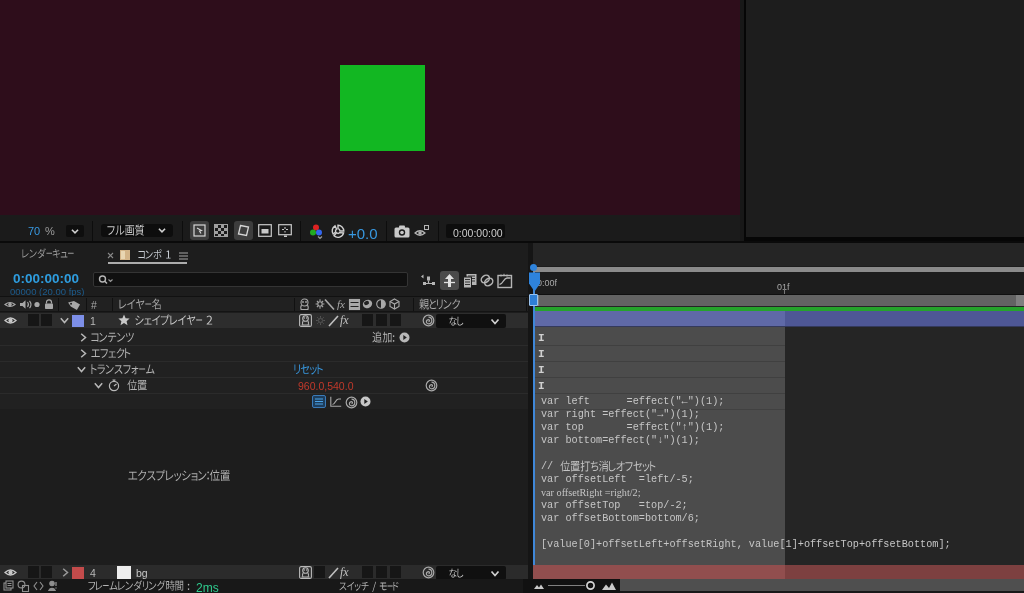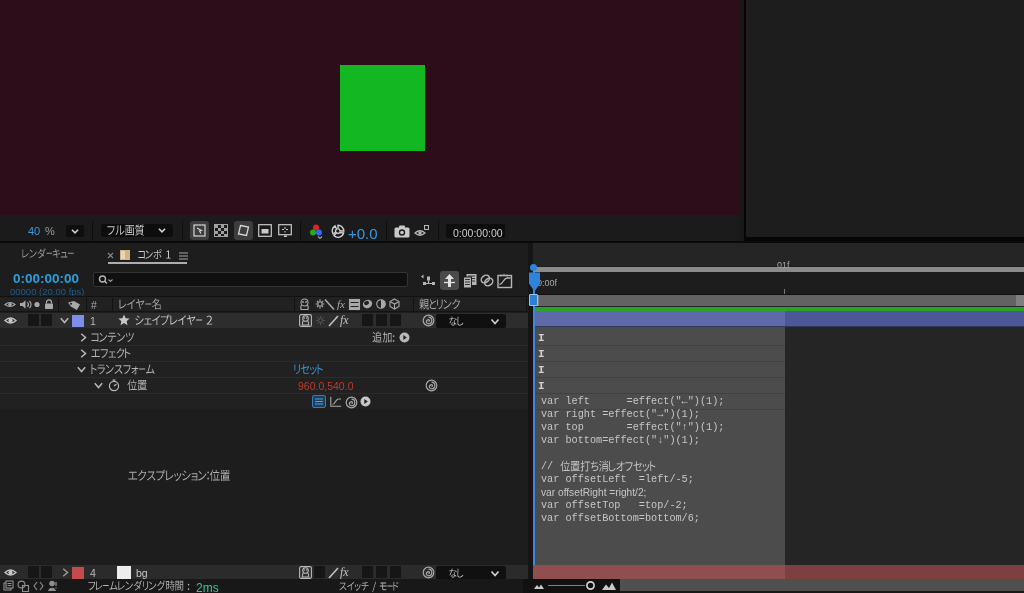--- a/index.html
+++ b/index.html
@@ -7,21 +7,21 @@
 .ab{position:absolute;}
 .t{position:absolute;white-space:pre;}
 svg{overflow:visible;}
 </style></head>
 <body>
 <div class="ab" style="left:0;top:0;width:1024px;height:593px;background:#1d1d1d">
 
 <div class="ab" style="left:0;top:0;width:744px;height:215px;background:#2e0d1b"></div>
 <div class="ab" style="left:340px;top:65px;width:85px;height:86px;background:#12b722"></div>
 <div class="ab" style="left:0;top:215px;width:744px;height:26px;background:#1b1b1b"></div>
-<div class="t" style="left:28px;top:225px;font-size:11px;color:#3898e0">40</div>
+<div class="t" style="left:28px;top:225px;font-size:11px;color:#3898e0">70</div>
 <div class="t" style="left:45px;top:225px;font-size:11px;color:#9c9c9c">%</div>
 <div class="ab" style="left:66px;top:224.5px;width:18px;height:12px;background:#0e0e0e;border-radius:2px"></div>
 <svg class="ab" style="left:70px;top:227.5px" width="10" height="7" viewBox="0 0 10 8">
       <path d="M1.5 2 L5 5.5 L8.5 2" stroke="#d0d0d0" stroke-width="1.8" fill="none"></path>
     </svg>
 <div class="ab" style="left:92px;top:221px;width:1px;height:20px;background:#0d0d0d"></div>
 <div class="ab" style="left:101px;top:224px;width:72px;height:12.5px;background:#0d0d0d;border-radius:3px"></div>
 <svg style="position:absolute;left:107px;top:221.9px" width="40" height="17" viewBox="0 0 40 17">
       <path d="M7.6 4.6Q7.6 4.7 7.6 4.9Q7.5 5 7.5 5.2Q7.4 5.7 7.3 6.3Q7.1 6.8 7 7.4Q6.8 8.1 6.5 8.6Q6.3 9.2 6 9.6Q5.5 10.3 5 10.9Q4.4 11.6 3.7 12Q2.9 12.5 2 12.9L1.3 12Q2.3 11.7 3 11.2Q3.8 10.8 4.3 10.3Q4.8 9.7 5.3 9.1Q5.6 8.5 5.9 7.8Q6.2 7.1 6.3 6.4Q6.5 5.7 6.6 5.2Q6.4 5.2 6 5.2Q5.6 5.2 5.1 5.2Q4.6 5.2 4 5.2Q3.4 5.2 2.9 5.2Q2.4 5.2 2 5.2Q1.6 5.2 1.4 5.2Q1.1 5.2 0.9 5.2Q0.6 5.2 0.4 5.2V4.1Q0.6 4.2 0.7 4.2Q0.9 4.2 1.1 4.2Q1.3 4.2 1.4 4.2Q1.5 4.2 1.9 4.2Q2.2 4.2 2.6 4.2Q3 4.2 3.5 4.2Q4 4.2 4.5 4.2Q5 4.2 5.4 4.2Q5.8 4.2 6.1 4.2Q6.4 4.2 6.5 4.2Q6.6 4.2 6.7 4.2Q6.9 4.2 7 4.2Z M13.1 12.3Q13.1 12.2 13.1 12Q13.2 11.9 13.2 11.7Q13.2 11.6 13.2 11.1Q13.2 10.7 13.2 10.1Q13.2 9.5 13.2 8.9Q13.2 8.2 13.2 7.5Q13.2 6.8 13.2 6.1Q13.2 5.5 13.2 5.1Q13.2 4.6 13.2 4.5Q13.2 4.1 13.1 3.9Q13.1 3.7 13.1 3.6H14Q14 3.7 14 3.9Q14 4.1 14 4.5Q14 4.7 14 5.1Q14 5.5 14 6.1Q14 6.7 14 7.4Q14 8.1 14 8.8Q14 9.4 14 10Q14 10.6 14 11Q14 11.3 14 11.4Q14.5 11.2 15 10.7Q15.5 10.3 16 9.7Q16.5 9.1 16.9 8.5L17.4 9.3Q17 10 16.4 10.6Q15.8 11.2 15.2 11.7Q14.6 12.3 14 12.6Q13.8 12.7 13.8 12.8Q13.7 12.8 13.6 12.9ZM8.5 12.3Q9.1 11.7 9.6 11Q10 10.2 10.2 9.3Q10.3 8.9 10.4 8.3Q10.5 7.7 10.5 7Q10.5 6.3 10.5 5.7Q10.5 5 10.5 4.5Q10.5 4.2 10.5 4Q10.5 3.8 10.5 3.6H11.4Q11.4 3.7 11.4 3.8Q11.4 4 11.4 4.2Q11.3 4.3 11.3 4.5Q11.3 5 11.3 5.7Q11.3 6.4 11.3 7.1Q11.3 7.8 11.2 8.5Q11.1 9.2 11 9.6Q10.8 10.6 10.3 11.4Q9.9 12.3 9.2 12.9Z M19 11.9H26.5V12.8H19ZM18.3 3.3H27.2V4.2H18.3ZM18.6 5.4H19.3V13.6H18.6ZM26.1 5.4H26.9V13.5H26.1ZM22.3 3.6H23.1V5.9H22.3ZM22.3 5.8H23V10.6H22.3ZM20.9 8.5V10.1H24.5V8.5ZM20.9 6.3V7.8H24.5V6.3ZM20.3 5.5H25.1V10.9H20.3Z M31.8 2.5 32.3 3.1Q31.9 3.2 31.4 3.4Q30.8 3.5 30.3 3.5Q29.7 3.6 29.2 3.7Q29.2 3.5 29.2 3.4Q29.1 3.2 29 3.1Q29.5 3 30 2.9Q30.6 2.9 31 2.8Q31.5 2.7 31.8 2.5ZM36.1 2.6 36.6 3.1Q36.2 3.3 35.6 3.4Q35.1 3.5 34.5 3.6Q33.9 3.6 33.4 3.7Q33.3 3.5 33.3 3.4Q33.2 3.2 33.2 3.1Q33.7 3 34.2 3Q34.8 2.9 35.3 2.8Q35.8 2.7 36.1 2.6ZM28.8 2.8 29.7 3.1Q29.7 3.3 29.5 3.3V4.1Q29.5 4.5 29.5 5Q29.4 5.6 29.2 6.1Q28.9 6.7 28.5 7.1Q28.5 7 28.4 6.9Q28.3 6.8 28.2 6.7Q28.1 6.6 28 6.6Q28.4 6.2 28.6 5.7Q28.7 5.3 28.8 4.9Q28.8 4.4 28.8 4ZM33 2.9 33.8 3.1Q33.8 3.3 33.7 3.3V4Q33.7 4.4 33.6 4.8Q33.5 5.3 33.2 5.8Q33 6.2 32.5 6.6Q32.4 6.5 32.4 6.4Q32.3 6.3 32.2 6.2Q32.1 6.1 32 6Q32.4 5.7 32.6 5.4Q32.8 5 32.9 4.6Q33 4.3 33 3.9ZM29.2 4.3H32.6V5H29.2ZM33.3 4.3H37.1V5H33.3ZM30.7 4.5H31.4V6.5H30.7ZM34.9 4.5H35.6V6.5H34.9ZM30.1 8.7V9.6H35.2V8.7ZM30.1 10.2V11H35.2V10.2ZM30.1 7.3V8.1H35.2V7.3ZM29.4 6.7H36V11.6H29.4ZM33.5 12.3 34.1 11.8Q34.6 12 35.2 12.2Q35.8 12.5 36.3 12.7Q36.8 12.9 37.1 13.1L36.3 13.6Q36 13.4 35.5 13.2Q35.1 12.9 34.5 12.7Q34 12.5 33.5 12.3ZM31.1 11.8 31.8 12.1Q31.4 12.4 30.8 12.7Q30.3 13 29.7 13.2Q29.2 13.4 28.7 13.6Q28.6 13.5 28.5 13.4Q28.4 13.2 28.3 13.1Q28.2 13 28.1 12.9Q28.6 12.8 29.2 12.6Q29.7 12.4 30.2 12.2Q30.7 12 31.1 11.8Z" fill="#cccccc"></path>
     </svg>
@@ -375,21 +375,21 @@
     </svg>
     <svg class="ab" style="left:490px;top:569.5px" width="10" height="8" viewBox="0 0 10 8">
       <path d="M1.5 1.5 L5 5.5 L8.5 1.5" stroke="#d0d0d0" stroke-width="1.7" fill="none"></path>
     </svg>
 <div class="ab" style="left:528px;top:243px;width:5px;height:350px;background:#151515"></div>
 <div class="ab" style="left:533px;top:243px;width:491px;height:350px;background:#252525"></div>
 <div class="ab" style="left:533px;top:266px;width:491px;height:6px;background:#1d1d1d"></div>
 <div class="ab" style="left:533px;top:266.5px;width:491px;height:5px;background:#8b8b8b"></div>
 <div class="ab" style="left:533px;top:272px;width:491px;height:23px;background:#1d1d1d;border-bottom:1px solid #101010"></div>
 <div class="t" style="left:537px;top:278px;font-size:9px;color:#a8a8a8">0:00f</div>
-<div class="t" style="left:777px;top:260px;font-size:9px;color:#a8a8a8">01f</div>
+<div class="t" style="left:777px;top:282px;font-size:9px;color:#a8a8a8">01f</div>
 <div class="ab" style="left:784px;top:289px;width:1px;height:5px;background:#777"></div>
 <div class="ab" style="left:533px;top:295px;width:491px;height:11px;background:#636363"></div>
 <div class="ab" style="left:533px;top:295px;width:6px;height:11px;background:#808080"></div>
 <div class="ab" style="left:1016px;top:295px;width:8px;height:11px;background:#808080"></div>
 <div class="ab" style="left:533px;top:307px;width:491px;height:4px;background:#25a32b"></div>
 <div class="ab" style="left:533px;top:311px;width:491px;height:16px;background:#4e5795"></div>
 <div class="ab" style="left:533px;top:311px;width:252px;height:16px;background:#5f69a7"></div>
 <div class="ab" style="left:533px;top:326px;width:491px;height:1px;background:#33395c"></div>
 <div class="ab" style="left:533px;top:327px;width:252px;height:238px;background:#4c4c4c"></div>
 <div class="ab" style="left:533px;top:345px;width:252px;height:1px;background:#404040"></div>
@@ -399,23 +399,24 @@
 <div class="ab" style="left:533px;top:409px;width:252px;height:1px;background:#414141"></div>
 <div class="t" style="left:538px;top:332px;font-family:'Liberation Mono',monospace;font-size:11px;font-weight:bold;color:#d0d0d0">I</div>
 <div class="t" style="left:538px;top:348px;font-family:'Liberation Mono',monospace;font-size:11px;font-weight:bold;color:#d0d0d0">I</div>
 <div class="t" style="left:538px;top:364px;font-family:'Liberation Mono',monospace;font-size:11px;font-weight:bold;color:#d0d0d0">I</div>
 <div class="t" style="left:538px;top:380px;font-family:'Liberation Mono',monospace;font-size:11px;font-weight:bold;color:#d0d0d0">I</div>
 <div class="t" style="left:541px;top:396px;font-family:'Liberation Mono',monospace;font-size:10.2px;color:#c6c6c6">var left      =effect("←")(1);</div>
 <div class="t" style="left:541px;top:409px;font-family:'Liberation Mono',monospace;font-size:10.2px;color:#c6c6c6">var right =effect("→")(1);</div>
 <div class="t" style="left:541px;top:422px;font-family:'Liberation Mono',monospace;font-size:10.2px;color:#c6c6c6">var top       =effect("↑")(1);</div>
 <div class="t" style="left:541px;top:435px;font-family:'Liberation Mono',monospace;font-size:10.2px;color:#c6c6c6">var bottom=effect("↓")(1);</div>
 <div class="t" style="left:541px;top:474px;font-family:'Liberation Mono',monospace;font-size:10.2px;color:#c6c6c6">var offsetLeft  =left/-5;</div>
-<div class="t" style="left:541px;top:487px;font-family:Liberation Sans, sans-serif;font-size:10.2px;color:#c6c6c6">var offsetRight =right/2;</div>
+<div class="t" style="left:541px;top:487px;font-family:Liberation Serif, serif;font-size:10.2px;color:#c6c6c6">var offsetRight =right/2;</div>
 <div class="t" style="left:541px;top:500px;font-family:'Liberation Mono',monospace;font-size:10.2px;color:#c6c6c6">var offsetTop   =top/-2;</div>
 <div class="t" style="left:541px;top:513px;font-family:'Liberation Mono',monospace;font-size:10.2px;color:#c6c6c6">var offsetBottom=bottom/6;</div>
+<div class="t" style="left:541px;top:539px;font-family:'Liberation Mono',monospace;font-size:10.2px;color:#c6c6c6">[value[0]+offsetLeft+offsetRight, value[1]+offsetTop+offsetBottom];</div>
 <div class="t" style="left:541px;top:461px;font-family:'Liberation Mono',monospace;font-size:10.2px;color:#c6c6c6">// </div>
 <svg style="position:absolute;left:560px;top:457.9px" width="98" height="17" viewBox="0 0 98 17">
       <path d="M6.2 2.7H6.9V5.4H6.2ZM3.5 4.9H9.7V5.7H3.5ZM4.4 6.7 5 6.5Q5.2 7.3 5.4 8.2Q5.6 9.1 5.7 10Q5.8 10.8 5.9 11.4L5.1 11.6Q5.1 11 5 10.1Q4.9 9.3 4.7 8.4Q4.6 7.5 4.4 6.7ZM8 6.4 8.9 6.6Q8.7 7.3 8.5 8.1Q8.4 8.9 8.2 9.7Q8 10.5 7.8 11.2Q7.6 11.9 7.4 12.5L6.7 12.3Q6.9 11.7 7.1 11Q7.3 10.3 7.5 9.5Q7.6 8.7 7.8 7.9Q7.9 7.1 8 6.4ZM3.3 12.1H9.9V13H3.3ZM3 2.6 3.7 2.8Q3.4 3.8 2.9 4.8Q2.5 5.8 1.9 6.7Q1.4 7.5 0.9 8.2Q0.8 8.1 0.7 7.9Q0.7 7.7 0.6 7.6Q0.5 7.4 0.4 7.3Q0.9 6.7 1.4 6Q1.9 5.2 2.3 4.3Q2.7 3.5 3 2.6ZM2 5.6 2.7 4.8 2.7 4.8V13.5H2Z M16.6 3.7V4.8H18.3V3.7ZM14.3 3.7V4.8H16V3.7ZM12 3.7V4.8H13.6V3.7ZM11.3 3H19.1V5.4H11.3ZM10.8 6.1H19.5V6.8H10.8ZM11.7 12.3H19.8V13.1H11.7ZM11.3 7.7H12.1V13.6H11.3ZM13.8 9.2V9.9H17.9V9.2ZM13.8 10.4V11.1H17.9V10.4ZM13.8 8V8.7H17.9V8ZM13.1 7.5H18.7V11.7H13.1ZM14.9 5.2 15.7 5.3Q15.6 5.9 15.5 6.6Q15.4 7.3 15.3 7.8H14.6Q14.7 7.3 14.8 6.6Q14.9 5.8 14.9 5.2Z M20.6 8.9Q21.1 8.7 21.7 8.5Q22.3 8.3 23 8.1Q23.7 7.9 24.4 7.6L24.5 8.5Q23.5 8.8 22.6 9.2Q21.6 9.5 20.8 9.8ZM20.7 4.9H24.4V5.8H20.7ZM22.2 2.5H23V12.4Q23 12.7 22.9 13Q22.8 13.2 22.6 13.3Q22.4 13.4 22.1 13.4Q21.7 13.4 21.2 13.4Q21.2 13.3 21.1 13Q21 12.8 21 12.6Q21.3 12.6 21.6 12.6Q21.9 12.6 22 12.6Q22.2 12.6 22.2 12.4ZM24.4 3.5H29.9V4.4H24.4ZM27.3 3.8H28.1V12.2Q28.1 12.7 28 12.9Q27.9 13.2 27.6 13.3Q27.3 13.4 26.8 13.5Q26.4 13.5 25.6 13.5Q25.6 13.4 25.6 13.2Q25.5 13 25.5 12.8Q25.4 12.6 25.3 12.5Q25.7 12.5 26.1 12.5Q26.4 12.5 26.7 12.5Q26.9 12.5 27 12.5Q27.2 12.5 27.2 12.5Q27.3 12.4 27.3 12.2Z M33.9 3.2Q33.8 3.4 33.8 3.7Q33.7 4 33.7 4.2Q33.6 4.5 33.6 4.9Q33.5 5.4 33.4 5.8Q33.3 6.3 33.2 6.9Q33.1 7.4 33 7.8Q32.9 8.3 32.8 8.6Q33.5 8 34.2 7.8Q34.8 7.6 35.6 7.6Q36.4 7.6 37 7.9Q37.6 8.2 37.9 8.7Q38.2 9.2 38.2 9.9Q38.2 10.9 37.8 11.5Q37.4 12.2 36.7 12.6Q36 12.9 35.1 13Q34.1 13.1 33 13L32.8 12Q33.6 12.2 34.5 12.1Q35.3 12.1 35.9 11.9Q36.6 11.6 37 11.2Q37.3 10.7 37.3 10Q37.3 9.3 36.9 8.8Q36.4 8.4 35.6 8.4Q34.7 8.4 33.9 8.7Q33.1 9.1 32.6 9.8Q32.5 10 32.4 10.1Q32.3 10.2 32.3 10.4L31.5 10.1Q31.8 9.4 32 8.6Q32.3 7.7 32.5 6.9Q32.6 6 32.8 5.3Q32.9 4.6 32.9 4.1Q33 3.9 33 3.6Q33 3.4 33 3.1ZM30.7 4.7Q31.1 4.8 31.7 4.9Q32.2 4.9 32.7 4.9Q33.1 4.9 33.7 4.9Q34.3 4.9 35 4.8Q35.6 4.7 36.3 4.6Q36.9 4.5 37.5 4.3L37.5 5.3Q37 5.4 36.4 5.5Q35.7 5.6 35.1 5.6Q34.4 5.7 33.8 5.7Q33.2 5.8 32.7 5.8Q32.1 5.8 31.7 5.8Q31.2 5.7 30.8 5.7Z M42.9 8.1H47.3V8.9H42.9ZM42.9 10.2H47.3V10.9H42.9ZM47.3 2.9 48.1 3.2Q47.8 3.8 47.5 4.4Q47.2 5 46.9 5.5L46.3 5.1Q46.4 4.8 46.6 4.4Q46.8 4 47 3.6Q47.2 3.2 47.3 2.9ZM42.2 3.3 42.8 2.9Q43 3.3 43.2 3.7Q43.5 4 43.6 4.4Q43.8 4.8 43.9 5.1L43.2 5.5Q43.1 5.2 43 4.8Q42.8 4.4 42.6 4Q42.4 3.6 42.2 3.3ZM42.5 5.9H47.3V6.8H43.2V13.6H42.5ZM46.9 5.9H47.7V12.4Q47.7 12.8 47.6 13Q47.5 13.2 47.3 13.3Q47 13.4 46.7 13.5Q46.3 13.5 45.7 13.5Q45.7 13.3 45.6 13.1Q45.5 12.8 45.4 12.6Q45.9 12.6 46.2 12.7Q46.6 12.7 46.7 12.7Q46.9 12.6 46.9 12.4ZM44.7 2.5H45.5V6.5H44.7ZM39.5 3.3 39.9 2.7Q40.3 2.8 40.6 3.1Q40.9 3.3 41.2 3.6Q41.5 3.8 41.7 4L41.2 4.7Q41.1 4.5 40.8 4.2Q40.5 4 40.1 3.7Q39.8 3.5 39.5 3.3ZM39 6.5 39.4 5.8Q39.8 6 40.1 6.3Q40.5 6.5 40.8 6.7Q41.1 7 41.3 7.2L40.8 7.9Q40.6 7.7 40.3 7.4Q40 7.2 39.7 6.9Q39.3 6.7 39 6.5ZM39.3 12.9Q39.6 12.4 39.9 11.7Q40.2 11.1 40.5 10.4Q40.8 9.6 41 9L41.6 9.5Q41.4 10.1 41.1 10.8Q40.8 11.5 40.5 12.2Q40.3 12.9 40 13.4Z M49.9 3.3Q49.9 3.5 49.9 3.9Q49.9 4.2 49.8 4.5Q49.8 5 49.8 5.7Q49.8 6.5 49.8 7.3Q49.7 8.1 49.7 9Q49.7 9.8 49.7 10.4Q49.7 11.1 49.9 11.5Q50.1 11.9 50.5 12.1Q50.9 12.2 51.4 12.2Q52.1 12.2 52.6 12Q53.2 11.8 53.6 11.5Q54 11.1 54.4 10.7Q54.7 10.2 55 9.7L55.6 10.6Q55.3 11 54.9 11.5Q54.5 11.9 54 12.3Q53.5 12.7 52.8 13Q52.2 13.2 51.3 13.2Q50.6 13.2 50.1 12.9Q49.5 12.7 49.2 12.1Q48.9 11.5 48.9 10.5Q48.9 10 48.9 9.3Q48.9 8.7 48.9 8Q49 7.3 49 6.6Q49 6 49 5.4Q49 4.8 49 4.5Q49 4.1 49 3.8Q49 3.5 48.9 3.2Z M62.2 3.2Q62.1 3.4 62.1 3.7Q62.1 4 62.1 4.2Q62.1 4.5 62.1 5.1Q62.1 5.6 62.1 6.3Q62.2 7 62.2 7.8Q62.2 8.5 62.2 9.3Q62.2 10 62.2 10.7Q62.2 11.4 62.2 12Q62.2 12.4 62 12.7Q61.8 12.9 61.3 12.9Q60.9 12.9 60.5 12.9Q60.1 12.9 59.7 12.9L59.6 11.9Q60 12 60.4 12Q60.8 12 61 12Q61.3 12 61.3 11.9Q61.4 11.8 61.4 11.5Q61.4 11.1 61.4 10.5Q61.4 9.9 61.4 9.2Q61.4 8.5 61.4 7.7Q61.4 7 61.4 6.3Q61.4 5.6 61.4 5.1Q61.3 4.5 61.3 4.2Q61.3 3.9 61.3 3.6Q61.3 3.4 61.2 3.2ZM56.8 5.3Q57 5.3 57.2 5.4Q57.5 5.4 57.7 5.4Q57.8 5.4 58.2 5.4Q58.5 5.4 59 5.4Q59.5 5.4 60.1 5.4Q60.7 5.4 61.3 5.4Q61.9 5.4 62.4 5.4Q62.9 5.4 63.3 5.4Q63.6 5.4 63.7 5.4Q63.9 5.4 64.2 5.3Q64.4 5.3 64.6 5.3V6.3Q64.4 6.3 64.2 6.3Q63.9 6.3 63.7 6.3Q63.6 6.3 63.3 6.3Q62.9 6.3 62.4 6.3Q61.9 6.3 61.3 6.3Q60.7 6.3 60.1 6.3Q59.5 6.3 59 6.3Q58.5 6.3 58.2 6.3Q57.8 6.3 57.7 6.3Q57.5 6.3 57.2 6.3Q57 6.3 56.8 6.3ZM56.4 10.9Q57.2 10.4 57.9 9.8Q58.7 9.2 59.3 8.6Q59.9 7.9 60.4 7.3Q60.9 6.6 61.1 6.1L61.5 6.1L61.5 6.9Q61.3 7.4 60.8 8.1Q60.3 8.7 59.7 9.4Q59.1 10 58.4 10.6Q57.7 11.2 57 11.7Z M72.6 4.6Q72.6 4.7 72.5 4.9Q72.5 5 72.5 5.2Q72.4 5.7 72.3 6.3Q72.1 6.8 72 7.4Q71.8 8.1 71.5 8.6Q71.3 9.2 71 9.6Q70.5 10.3 70 10.9Q69.4 11.6 68.7 12Q67.9 12.5 67 12.9L66.3 12Q67.3 11.7 68 11.2Q68.7 10.8 69.3 10.3Q69.8 9.7 70.3 9.1Q70.6 8.5 70.9 7.8Q71.2 7.1 71.3 6.4Q71.5 5.7 71.6 5.2Q71.4 5.2 71 5.2Q70.6 5.2 70.1 5.2Q69.6 5.2 69 5.2Q68.4 5.2 67.9 5.2Q67.3 5.2 67 5.2Q66.6 5.2 66.4 5.2Q66.1 5.2 65.9 5.2Q65.6 5.2 65.4 5.2V4.1Q65.6 4.2 65.7 4.2Q65.9 4.2 66.1 4.2Q66.3 4.2 66.4 4.2Q66.5 4.2 66.9 4.2Q67.2 4.2 67.6 4.2Q68 4.2 68.5 4.2Q69 4.2 69.5 4.2Q70 4.2 70.4 4.2Q70.8 4.2 71.1 4.2Q71.4 4.2 71.5 4.2Q71.6 4.2 71.7 4.2Q71.9 4.2 72 4.2Z M75.9 11.1Q75.9 10.8 75.9 10.3Q75.9 9.8 75.9 9.1Q75.9 8.5 75.9 7.8Q75.9 7.1 75.9 6.5Q75.9 5.8 75.9 5.3Q75.9 4.7 75.9 4.4Q75.9 4.3 75.9 4.1Q75.9 3.9 75.9 3.7Q75.9 3.5 75.9 3.3H76.8Q76.8 3.6 76.8 3.9Q76.8 4.2 76.8 4.4Q76.8 4.7 76.8 5.2Q76.8 5.8 76.8 6.4Q76.8 7 76.8 7.6Q76.8 8.3 76.8 8.9Q76.8 9.5 76.8 10Q76.8 10.5 76.8 10.8Q76.8 11.2 76.9 11.5Q77 11.7 77.3 11.8Q77.6 11.9 78.2 11.9Q78.8 11.9 79.3 11.9Q79.9 11.8 80.4 11.7Q80.9 11.7 81.4 11.5L81.3 12.6Q80.9 12.6 80.4 12.7Q79.9 12.8 79.4 12.8Q78.8 12.8 78.2 12.8Q77.5 12.8 77 12.7Q76.6 12.6 76.4 12.4Q76.1 12.2 76 11.8Q75.9 11.5 75.9 11.1ZM81.8 5.7Q81.8 5.8 81.7 5.9Q81.6 6.1 81.6 6.2Q81.4 6.5 81.1 7Q80.9 7.4 80.7 7.9Q80.4 8.4 80.1 8.8Q79.8 9.3 79.5 9.7L78.8 9.2Q79.2 8.8 79.5 8.2Q79.9 7.7 80.2 7.2Q80.4 6.7 80.6 6.3Q80.5 6.3 80.2 6.4Q79.8 6.5 79.3 6.6Q78.8 6.8 78.1 6.9Q77.4 7.1 76.8 7.2Q76.1 7.4 75.5 7.5Q74.9 7.7 74.4 7.8Q73.9 7.9 73.6 8L73.5 7Q73.8 7 74.2 6.9Q74.7 6.8 75.3 6.6Q75.9 6.5 76.6 6.3Q77.3 6.2 77.9 6Q78.6 5.9 79.1 5.7Q79.7 5.6 80.1 5.5Q80.5 5.4 80.7 5.4Q80.8 5.3 81 5.3Q81.1 5.2 81.2 5.1Z M85.7 5.7Q85.8 5.9 85.9 6.2Q86 6.6 86.1 7Q86.3 7.4 86.4 7.7Q86.5 8.1 86.5 8.3L85.8 8.6Q85.7 8.4 85.6 8Q85.5 7.7 85.4 7.3Q85.3 6.9 85.2 6.5Q85.1 6.2 85 6ZM89.4 6.4Q89.3 6.5 89.3 6.7Q89.3 6.8 89.2 7Q89 7.9 88.7 8.9Q88.3 9.8 87.8 10.6Q87.1 11.7 86.2 12.4Q85.4 13.1 84.5 13.5L83.8 12.7Q84.4 12.5 85 12.1Q85.6 11.8 86.2 11.3Q86.7 10.8 87.1 10.1Q87.5 9.6 87.8 9Q88.1 8.3 88.2 7.5Q88.4 6.8 88.5 6ZM83.4 6.3Q83.5 6.5 83.6 6.8Q83.7 7.2 83.9 7.6Q84 8 84.1 8.4Q84.2 8.8 84.3 9L83.5 9.3Q83.5 9.1 83.4 8.7Q83.2 8.3 83.1 7.9Q83 7.5 82.8 7.1Q82.7 6.8 82.6 6.6Z M90.3 11.5Q90.3 11.4 90.3 10.9Q90.3 10.4 90.3 9.7Q90.3 9 90.3 8.2Q90.3 7.4 90.3 6.7Q90.3 5.9 90.3 5.4Q90.3 4.8 90.3 4.6Q90.3 4.3 90.3 3.9Q90.3 3.6 90.2 3.3H91.2Q91.2 3.6 91.2 3.9Q91.1 4.3 91.1 4.6Q91.1 5 91.1 5.7Q91.1 6.3 91.1 7.1Q91.1 7.8 91.1 8.5Q91.1 9.3 91.1 9.9Q91.1 10.5 91.1 11Q91.1 11.4 91.1 11.5Q91.1 11.7 91.2 12Q91.2 12.2 91.2 12.5Q91.2 12.8 91.2 13H90.2Q90.3 12.7 90.3 12.3Q90.3 11.9 90.3 11.5ZM91 6.5Q91.5 6.6 92.1 6.9Q92.7 7.1 93.3 7.4Q93.9 7.7 94.5 8Q95 8.2 95.4 8.5L95.1 9.5Q94.7 9.2 94.1 8.9Q93.6 8.7 93 8.4Q92.4 8.1 91.9 7.9Q91.4 7.7 91 7.5Z" fill="#c6c6c6"></path>
     </svg>
 <div class="ab" style="left:533px;top:272px;width:2px;height:294px;background:#3f87d8"></div>
 <svg class="ab" style="left:527px;top:272px" width="15" height="21" viewBox="0 0 15 21">
       <path d="M2 0.5 H13 V11.5 L7.5 19.5 L2 11.5 Z" fill="#2e83dc"></path>
     </svg>
 <div class="ab" style="left:530px;top:264px;width:7px;height:7px;background:#2e83dc;border-radius:50%"></div>
 <div class="ab" style="left:529px;top:294px;width:9px;height:12px;background:#2e7fd6;border:1px solid #9cc4ee;border-radius:1px"></div>

